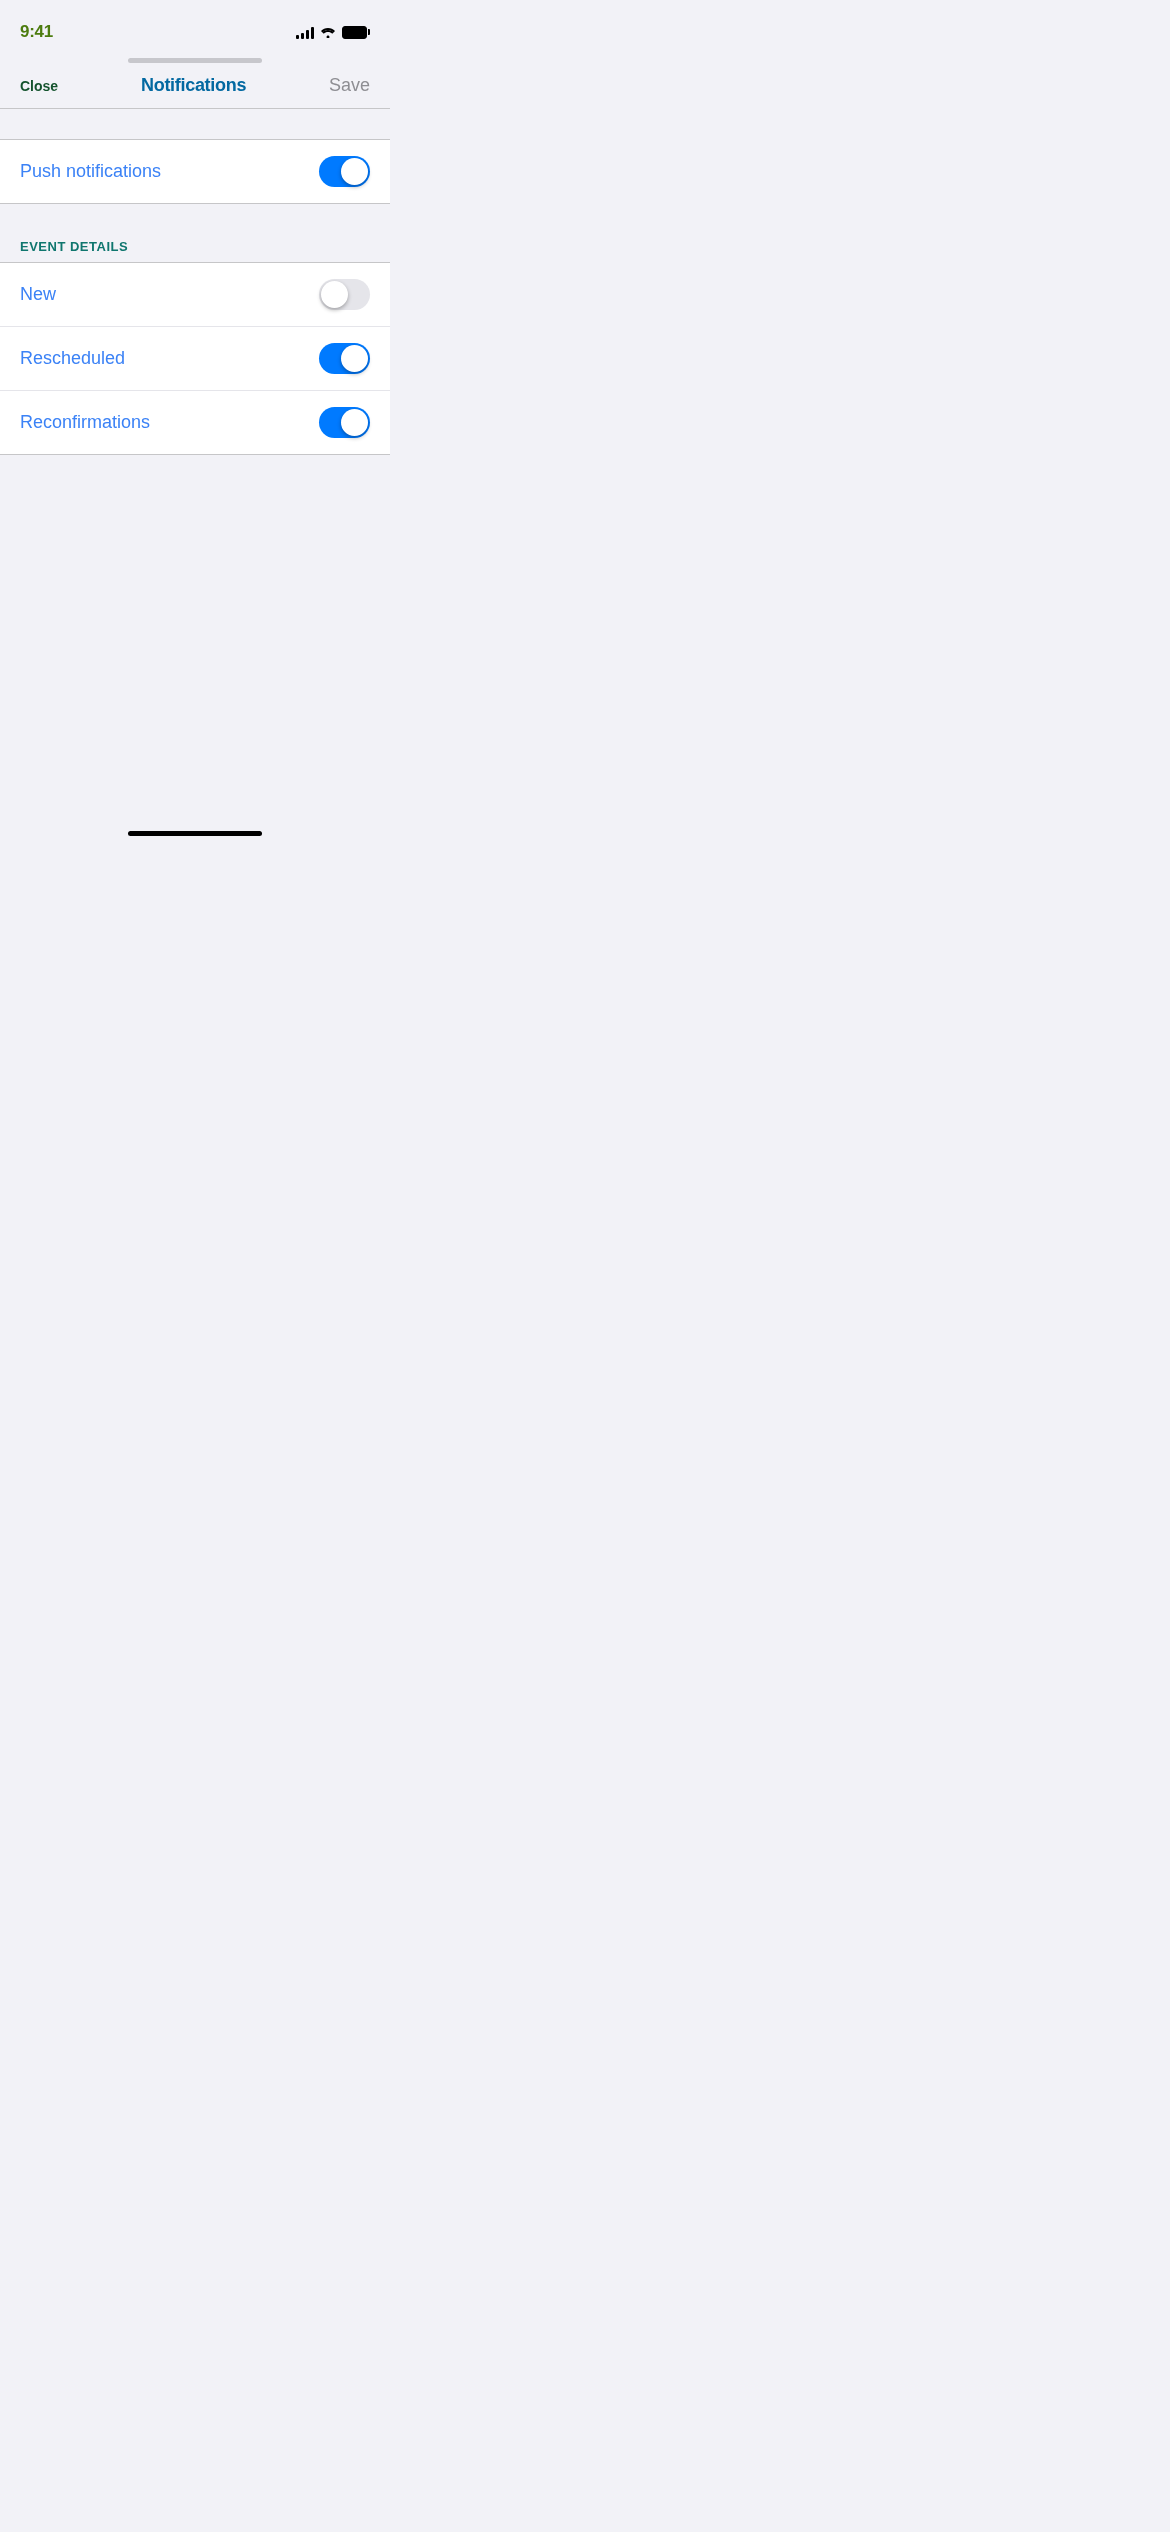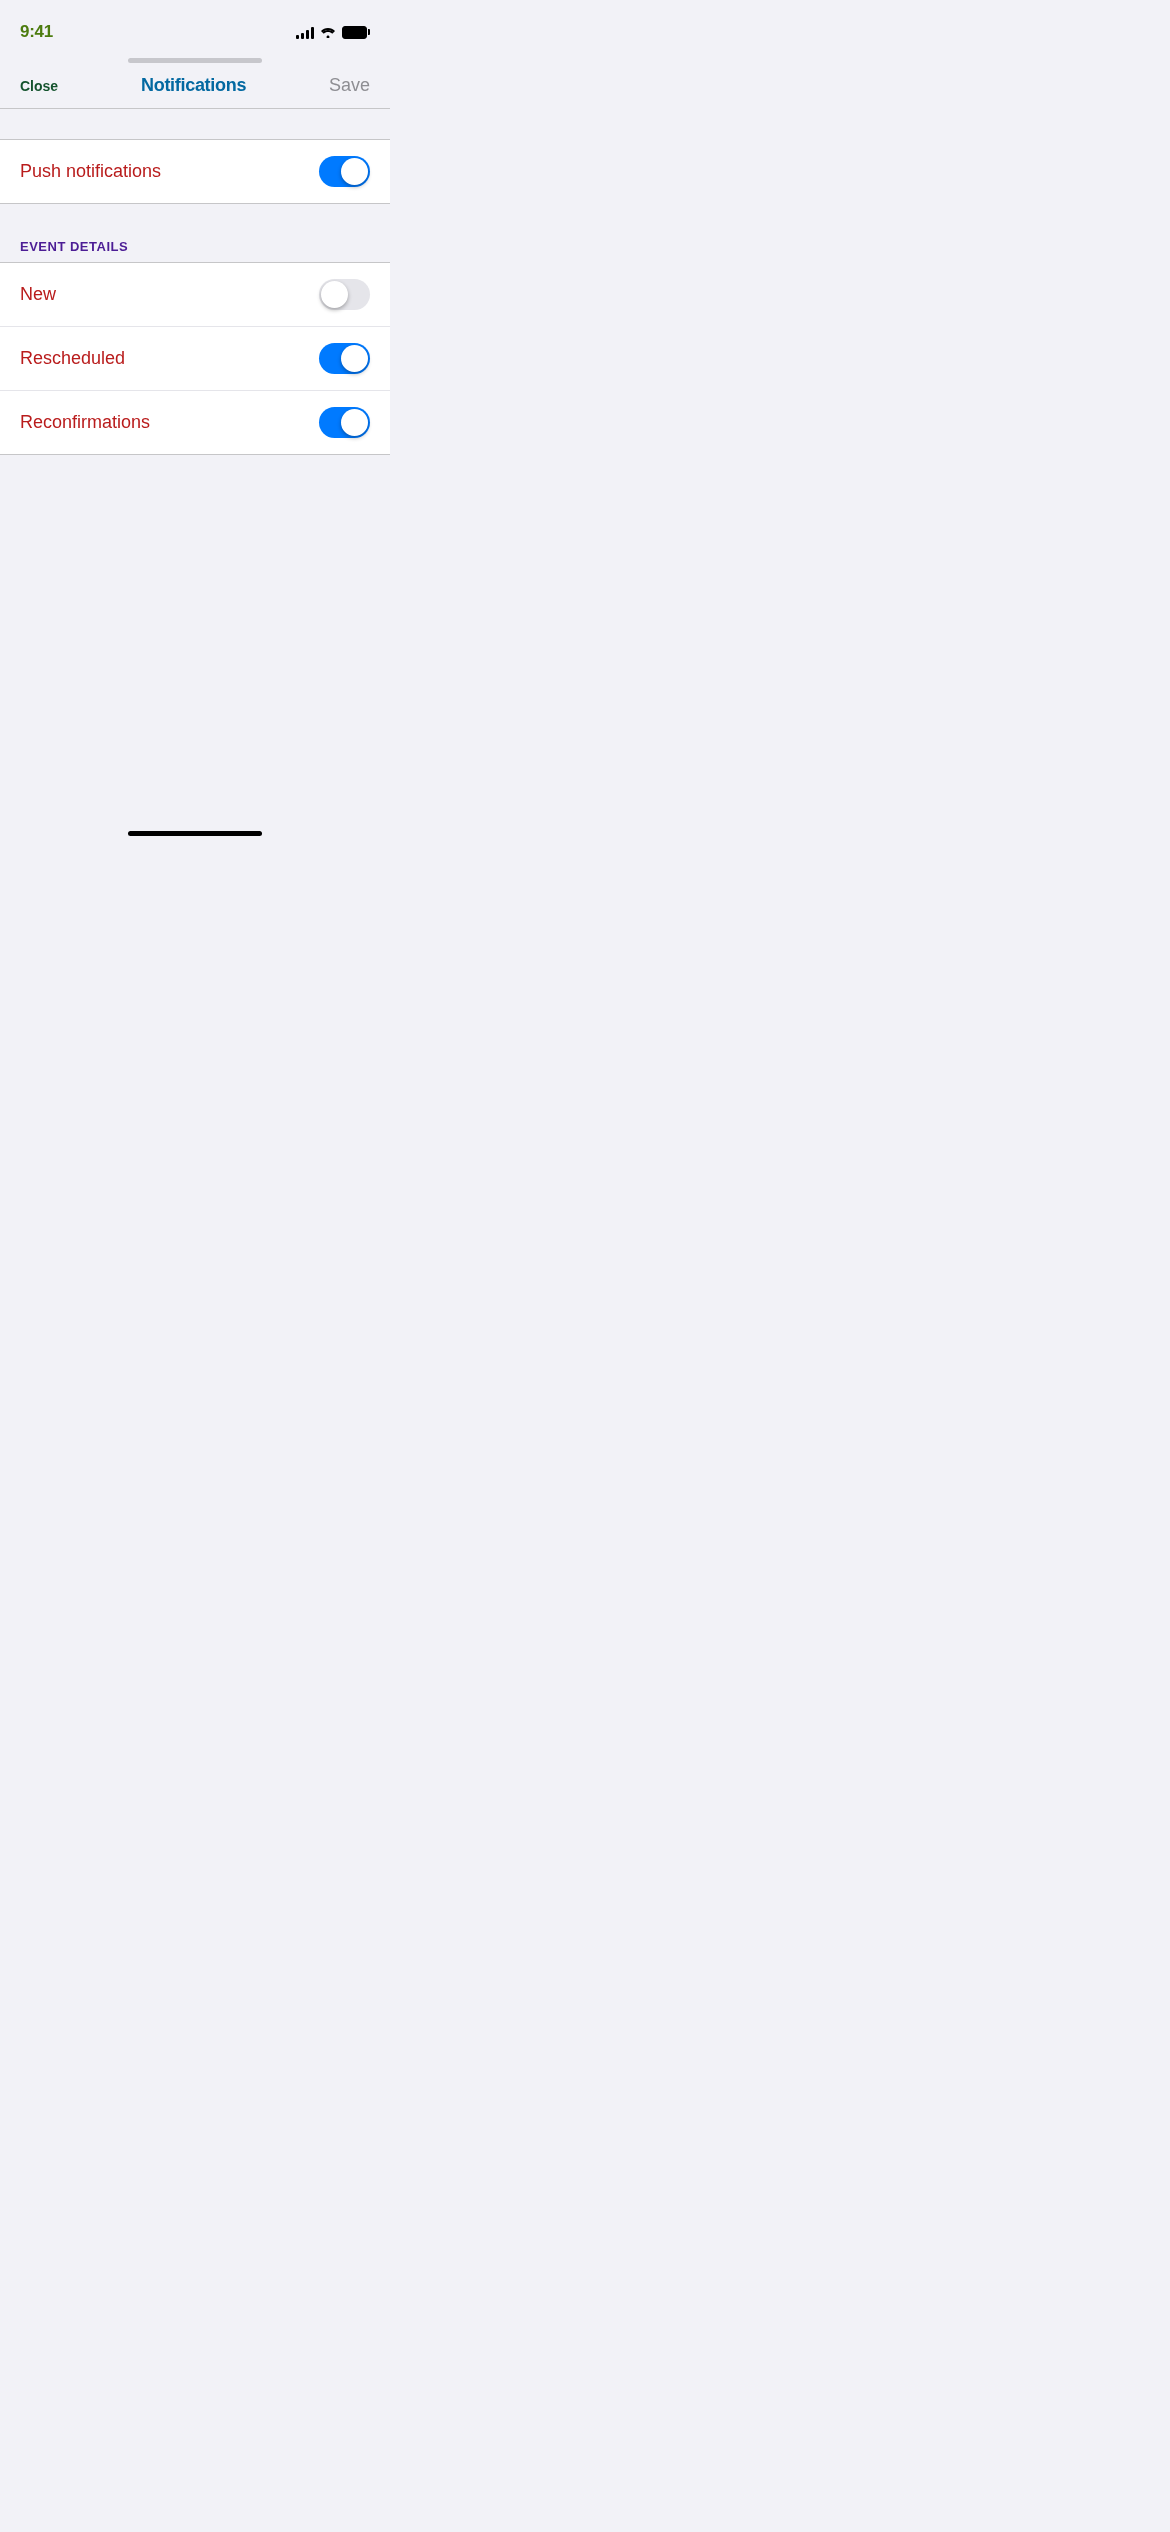--- a/index.html
+++ b/index.html
@@ -147,30 +147,30 @@
       border-bottom: 0.5px solid #e5e5ea;
       background: #fff;
     }
 
     .settings-row:last-child {
       border-bottom: none;
     }
 
     .settings-label {
       font-size: 18px;
-      color: #b91c1c;
+      color: #3b82f6;
       font-weight: 400;
     }
 
     
     .section-header {
       padding: 0 20px 8px 20px;
       font-size: 13px;
       font-weight: 600;
-      color: #4c1d95;
+      color: #0f766e;
       letter-spacing: 0.5px;
       text-transform: uppercase;
     }
 
     .section-with-header {
       margin-bottom: 0;
     }
 
     
     .toggle {

